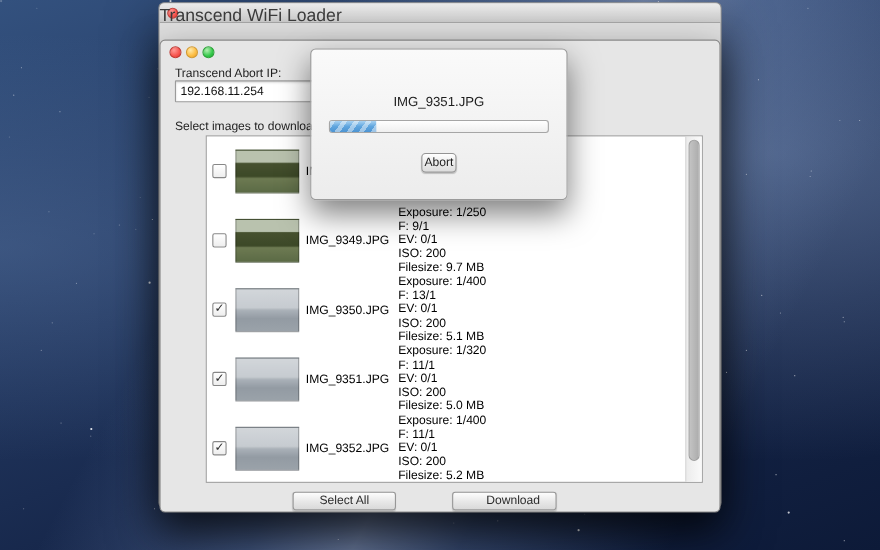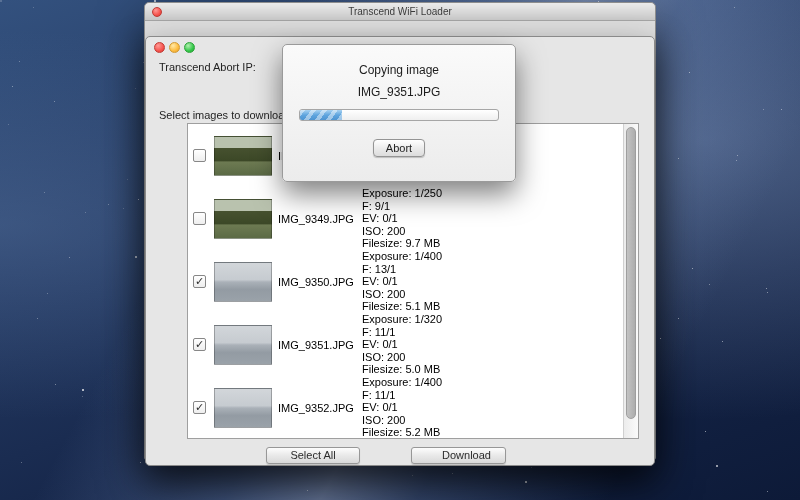--- a/index.html
+++ b/index.html
@@ -21,22 +21,22 @@
     position:absolute; left:144px; top:2px; width:512px; height:460px;
     background:#dedede; border-radius:5px; border:1px solid #8e8e8e;
     box-shadow:0 18px 45px rgba(0,0,0,.55);
   }
   .back-titlebar {
     position:relative; height:18px; border-radius:5px 5px 0 0;
     background:linear-gradient(#ebebeb,#c9c9c9);
     border-bottom:1px solid #a5a5a5;
   }
   .back-title {
-    position:absolute; left:0; right:0; top:3px; text-align:center;
-    font-size:10px; color:#3c3c3c;
+    position:absolute; left:0; right:0; top:3px; 
+    font-size:16px; color:#3c3c3c;
   }
   .tl { position:absolute; border-radius:50%; width:10px; height:10px; top:4px; }
   .tl.red    { left:7px;  background:radial-gradient(circle at 35% 30%, #ff9a96, #f6544e 60%, #d5342e); border:1px solid #c03a34; }
   .tl.yellow { left:21px; background:radial-gradient(circle at 35% 30%, #ffe9a8, #fdbc40 60%, #df9b2d); border:1px solid #d29a33; }
   .tl.green  { left:35px; background:radial-gradient(circle at 35% 30%, #b3efb0, #34c84a 60%, #25a233); border:1px solid #2da239; }
 
   
   .main-window {
     position:absolute; left:145px; top:36px; width:510px; height:430px;
     background:#e6e6e6; border-radius:5px; border:1px solid #8a8a8a;
@@ -107,21 +107,21 @@
     position:absolute; left:16px; right:16px; top:64px; height:12px;
     background:linear-gradient(#fff,#efefef); border:1px solid #a6a6a6; border-radius:3px; overflow:hidden;
   }
   .progress-fill {
     position:absolute; left:0; top:0; bottom:0; width:21%;
     background:
       repeating-linear-gradient(125deg, rgba(255,255,255,.45) 0 4px, rgba(255,255,255,0) 4px 9px),
       linear-gradient(#a8d2f2,#5fa5de 50%,#4d94d2);
   }
   .abort-btn {
-    position:absolute; left:50%; transform:translateX(-50%); top:94px; width:52px; height:18px;
+    position:absolute; left:50%; transform:translateX(-50%); top:94px; width:32px; height:18px;
     border:1px solid #949494; border-radius:4px;
     background:linear-gradient(#ffffff,#ececec 50%,#dcdcdc);
     font-size:11px; color:#222; text-align:center; line-height:16px; cursor:default;
     box-shadow:0 1px 1px rgba(0,0,0,.2);
   }
 </style>
 </head>
 <body>
 
 <div class="desktop">
@@ -246,20 +246,21 @@
   </div>
 
   <div class="main-window">
     <div class="main-lights">
       <span class="tl red"></span>
       <span class="tl yellow"></span>
       <span class="tl green"></span>
     </div>
 
     <div class="field-label ip-label">Transcend Abort IP:</div>
+    <input class="ip-input" type="text" value="192.168.11.254" style="">
 
     <div class="field-label select-label">Select images to download:</div>
 
     <div class="image-list">
       <div class="rows">
   <div class="row">
     <div class="checkbox"></div>
     <div class="thumb green-landscape"></div>
     <div class="filename">IMG_9348.JPG</div>
     <div class="exif"></div>
@@ -320,20 +321,19 @@
       <div class="scrollbar-track">
         <div class="scrollbar-thumb"></div>
       </div>
     </div>
 
     <div class="push-button select-all-btn">Select All</div>
     <div class="push-button download-btn">Download</div>
   </div>
 
   <div class="dialog">
-    <div class="dialog-title">Copying image</div>
     <div class="dialog-file">IMG_9351.JPG</div>
     <div class="progress-track">
       <div class="progress-fill" style="width: 21%;"></div>
     </div>
     <div class="abort-btn">Abort</div>
   </div>
 </div>
 
 </body></html>

